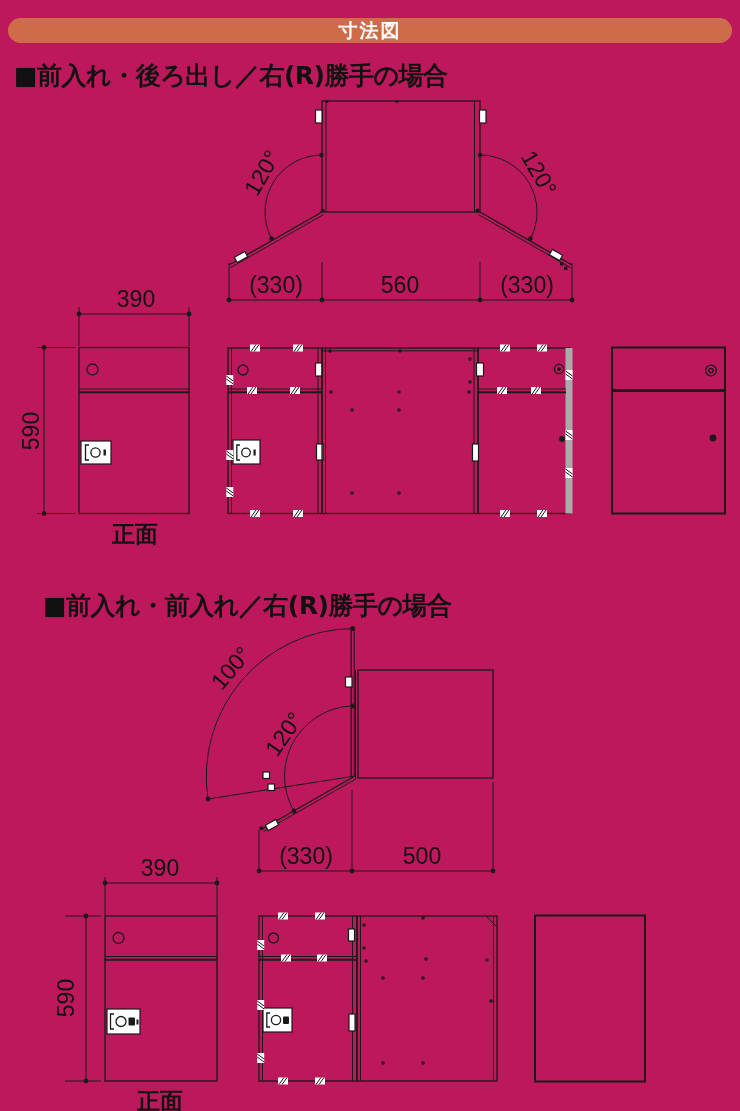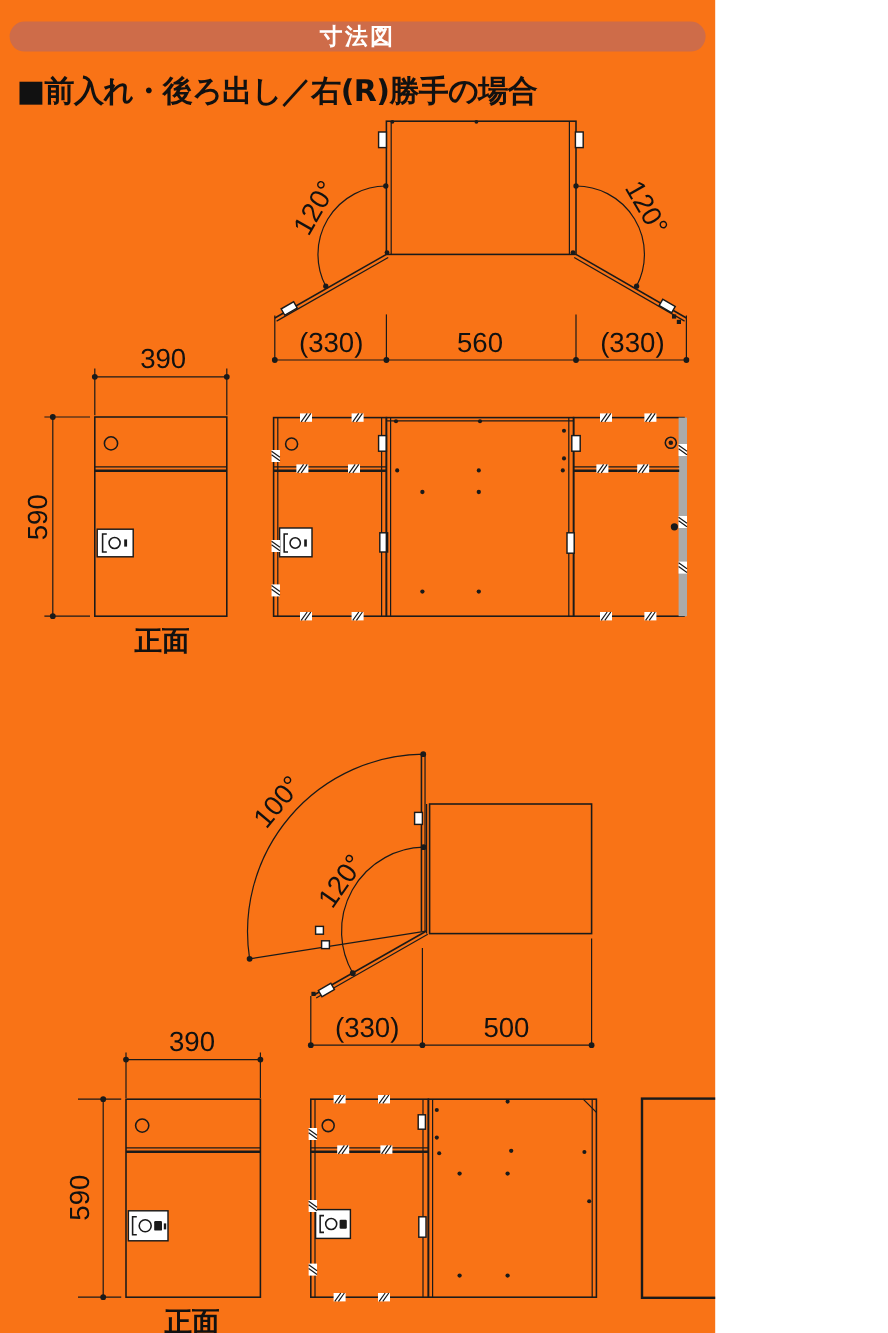--- a/index.html
+++ b/index.html
@@ -1,16 +1,16 @@
 <!DOCTYPE html>
 <html><head>
 <meta charset="utf-8">
 <style>
   html,body{margin:0;padding:0;background:#ffffff;}
-  .page{position:relative;width:596px;height:1111px;background:#f97316;overflow:hidden;
+  .page{position:relative;width:740px;height:1111px;background:#be185d;overflow:hidden;
         font-family:"DejaVu Sans",sans-serif;}
   .header-bar{position:absolute;left:8px;right:8px;top:18px;height:25px;border-radius:13px;
         background:#CE6C49;display:flex;align-items:center;justify-content:center;}
   .header-bar span{color:#fff;font-size:19px;font-weight:bold;letter-spacing:2px;
         font-family:"DejaVu Sans",sans-serif;}
   .sec-title{position:absolute;color:#111;font-size:25px;font-weight:bold;white-space:nowrap;
         font-family:"DejaVu Sans",sans-serif;letter-spacing:-0.5px;}
   #title1{left:14px;top:59px;}
   #title2{left:43px;top:589px;}
   svg{position:absolute;left:0;top:0;}
@@ -28,20 +28,21 @@
 </head>
 <body>
 
 <div class="page">
 
   <div class="header-bar">
     <span>寸法図</span>
   </div>
 
   <div class="sec-title" id="title1">■前入れ・後ろ出し／右(R)勝手の場合</div>
+  <div class="sec-title" id="title2">■前入れ・前入れ／右(R)勝手の場合</div>
 
   <svg width="740" height="1111" viewBox="0 0 740 1111">
     <defs>
       <g id="bh">
           <rect x="-5" y="-3.5" width="10" height="7" fill="#fff"></rect>
           <path d="M-4,3.5 L1,-3.5 M-1,3.5 L4,-3.5" stroke="#1A1A1A" stroke-width="1" fill="none"></path>
         </g>
       <g id="bv">
           <rect x="-3.5" y="-5" width="7" height="10" fill="#fff"></rect>
           <path d="M-3.5,-4 L3.5,1 M-3.5,-1 L3.5,4" stroke="#1A1A1A" stroke-width="1" fill="none"></path>

